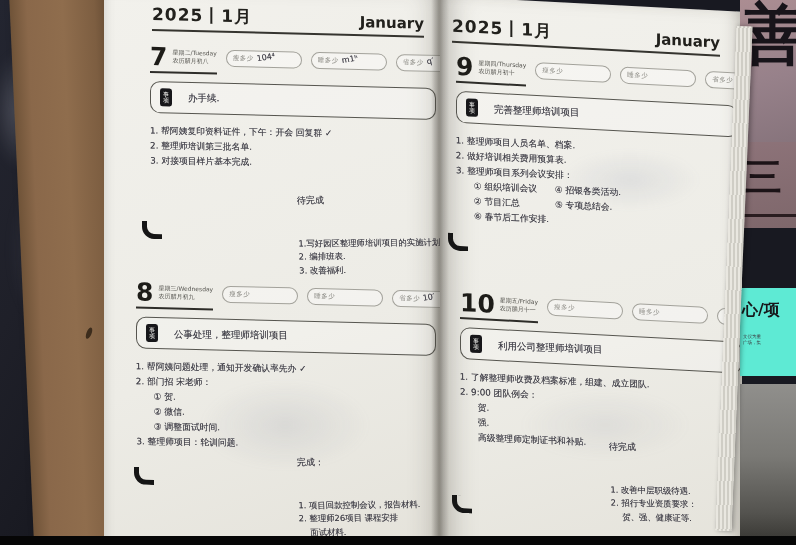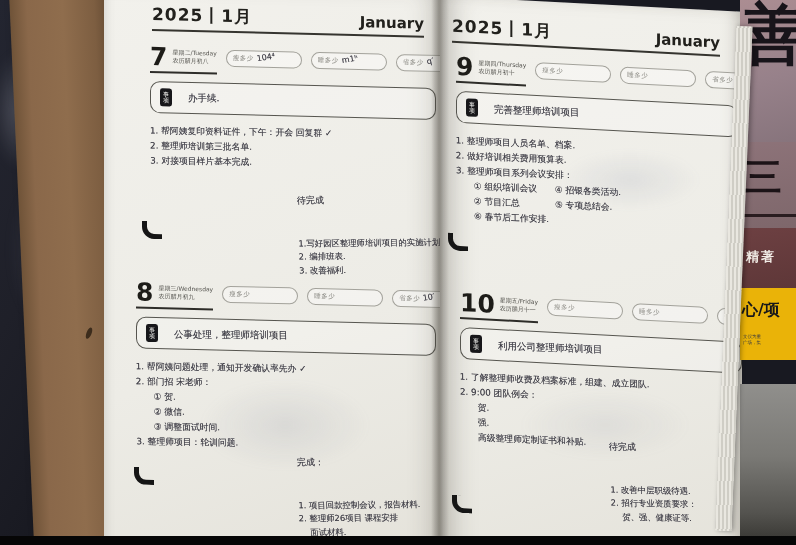--- a/index.html
+++ b/index.html
@@ -26,21 +26,21 @@
   .p-char-big{position:absolute;left:1px;top:2px;font-family:"DejaVu Serif","Liberation Serif",serif;
     font-size:64px;font-weight:bold;color:#18141a;line-height:1;}
   .p-seg2{position:absolute;left:0;top:142px;width:56px;height:86px;
     background:linear-gradient(170deg,#8d7379 0%,#7e676b 100%);}
   .p-char-mid{position:absolute;left:4px;top:16px;font-family:"DejaVu Serif","Liberation Serif",serif;
     font-size:38px;font-weight:bold;color:#1c1317;line-height:1;}
   .p-rule{position:absolute;left:0;top:72px;width:56px;height:3px;background:#2a1d20;}
   .p-seg3{position:absolute;left:0;top:228px;width:56px;height:60px;
     background:linear-gradient(170deg,#6d4042 0%,#5e3738 100%);}
   .p-author{position:absolute;left:6px;top:20px;font-size:13px;font-weight:bold;color:#f2ece6;letter-spacing:2px;}
-  .p-seg4{position:absolute;left:0;top:288px;width:56px;height:72px;background:#eab308;}
+  .p-seg4{position:absolute;left:0;top:288px;width:56px;height:88px;background:#5eead4;}
   .p-sign{position:absolute;left:2px;top:12px;font-size:16px;font-weight:bold;color:#17171a;}
   .p-small{position:absolute;left:3px;top:46px;font-size:4.5px;line-height:6px;color:#3c3c40;white-space:pre-wrap;}
   .p-seg5{position:absolute;left:0;top:384px;width:56px;height:161px;
     background:linear-gradient(180deg,#908f8c 0%,#7a7975 45%,#54534f 80%,#34332f 100%);}
 
   
   .page{position:absolute;background:linear-gradient(160deg,#f2f1ec 0%,#edece6 60%,#e4e2da 100%);}
   .page-left{left:104px;top:-8px;width:342px;height:566px;transform:skewY(1.4deg);
     box-shadow:inset -26px 0 30px -20px rgba(60,55,45,.45),inset 8px 0 14px -10px rgba(0,0,0,.20);}
   .page-right{left:440px;top:-4px;width:302px;height:560px;transform:skewY(3deg);transform-origin:top left;
@@ -294,23 +294,20 @@
   <div class="smudge s3"></div>
 
   <div class="poster">
     <div class="p-seg1">
       <span class="p-char-big">善</span>
     </div>
     <div class="p-seg2">
       <span class="p-char-mid">三</span>
       <span class="p-rule"></span>
     </div>
-    <div class="p-seg3">
-      <span class="p-author">精著</span>
-    </div>
     <div class="p-seg4">
       <span class="p-sign">心/项</span>
       <span class="p-small">文仪为重
 广场，集</span>
     </div>
     <div class="p-seg5"></div>
   </div>
 
   <div class="bottom-bar"></div>
 </div>

